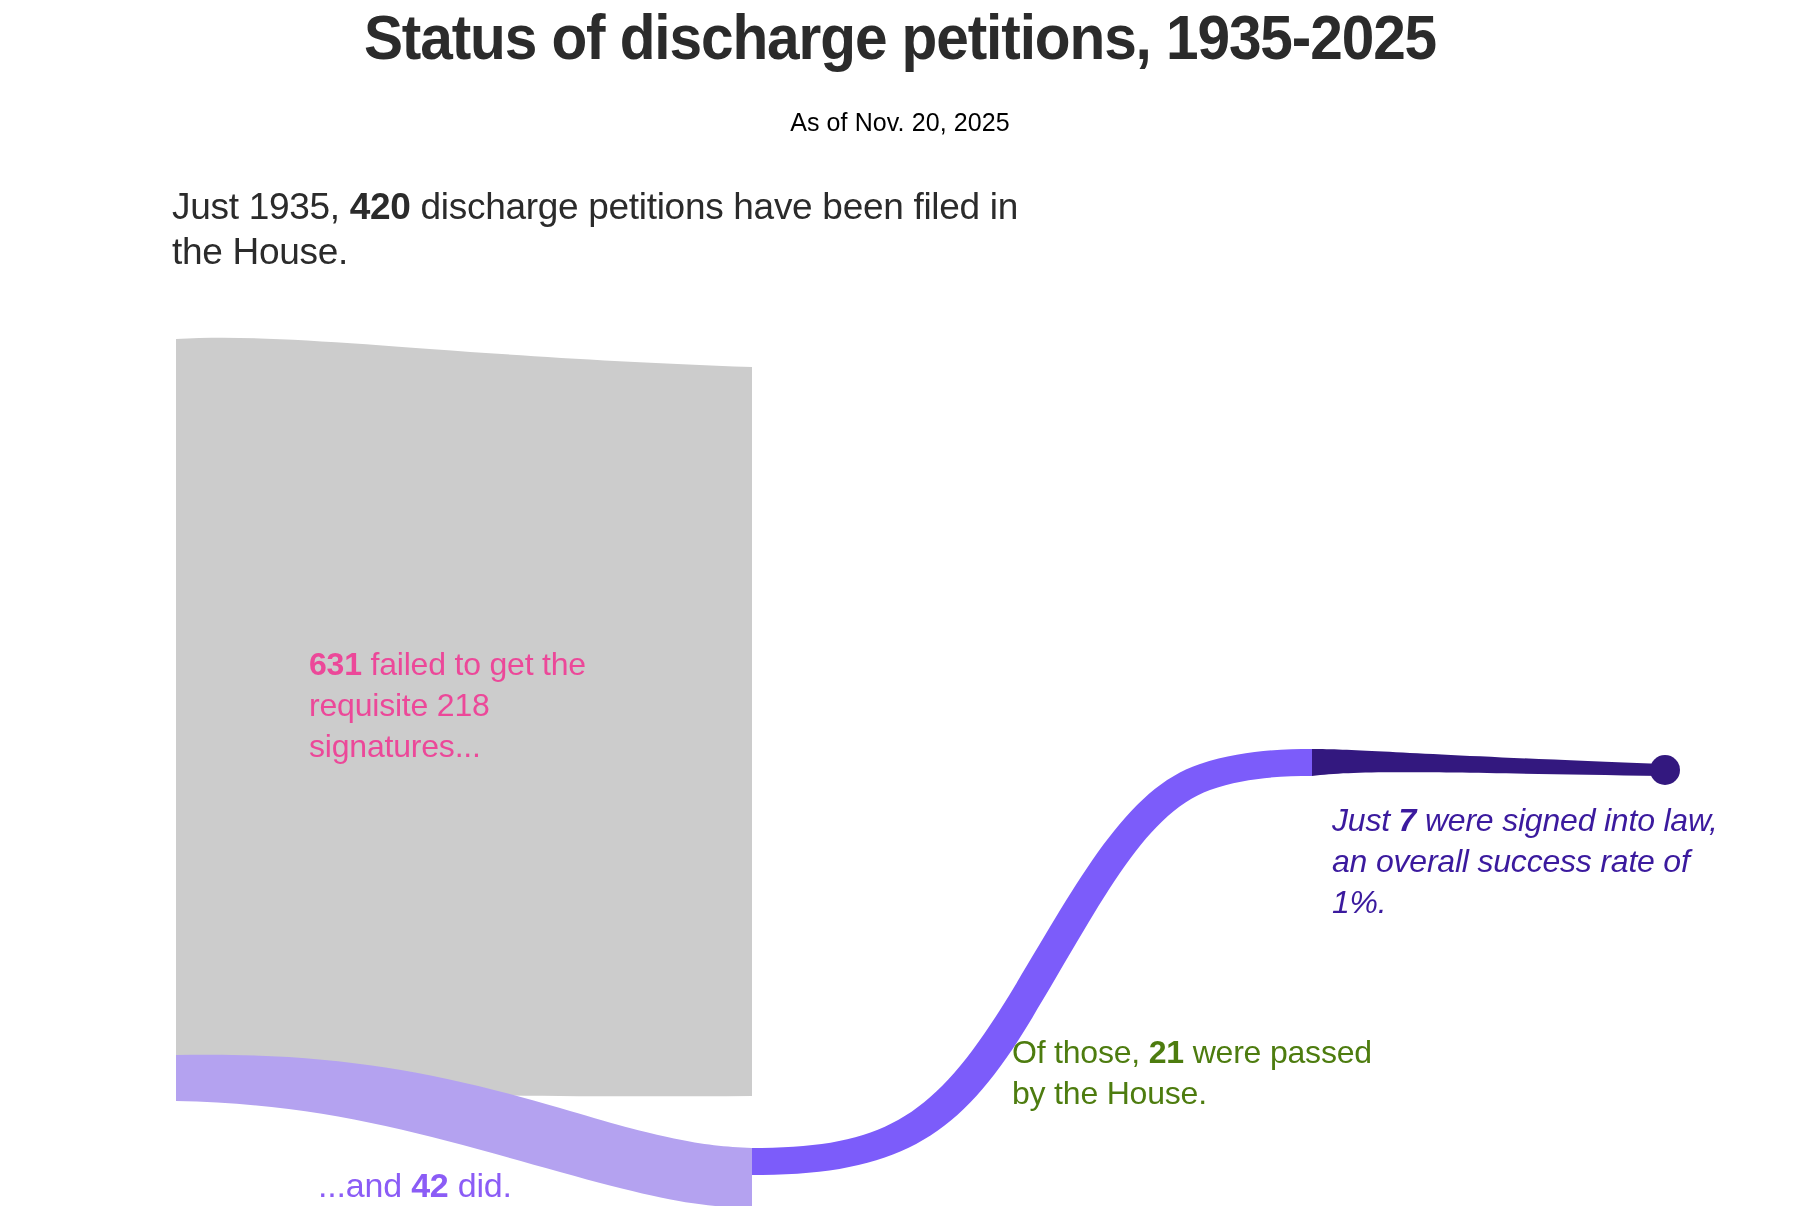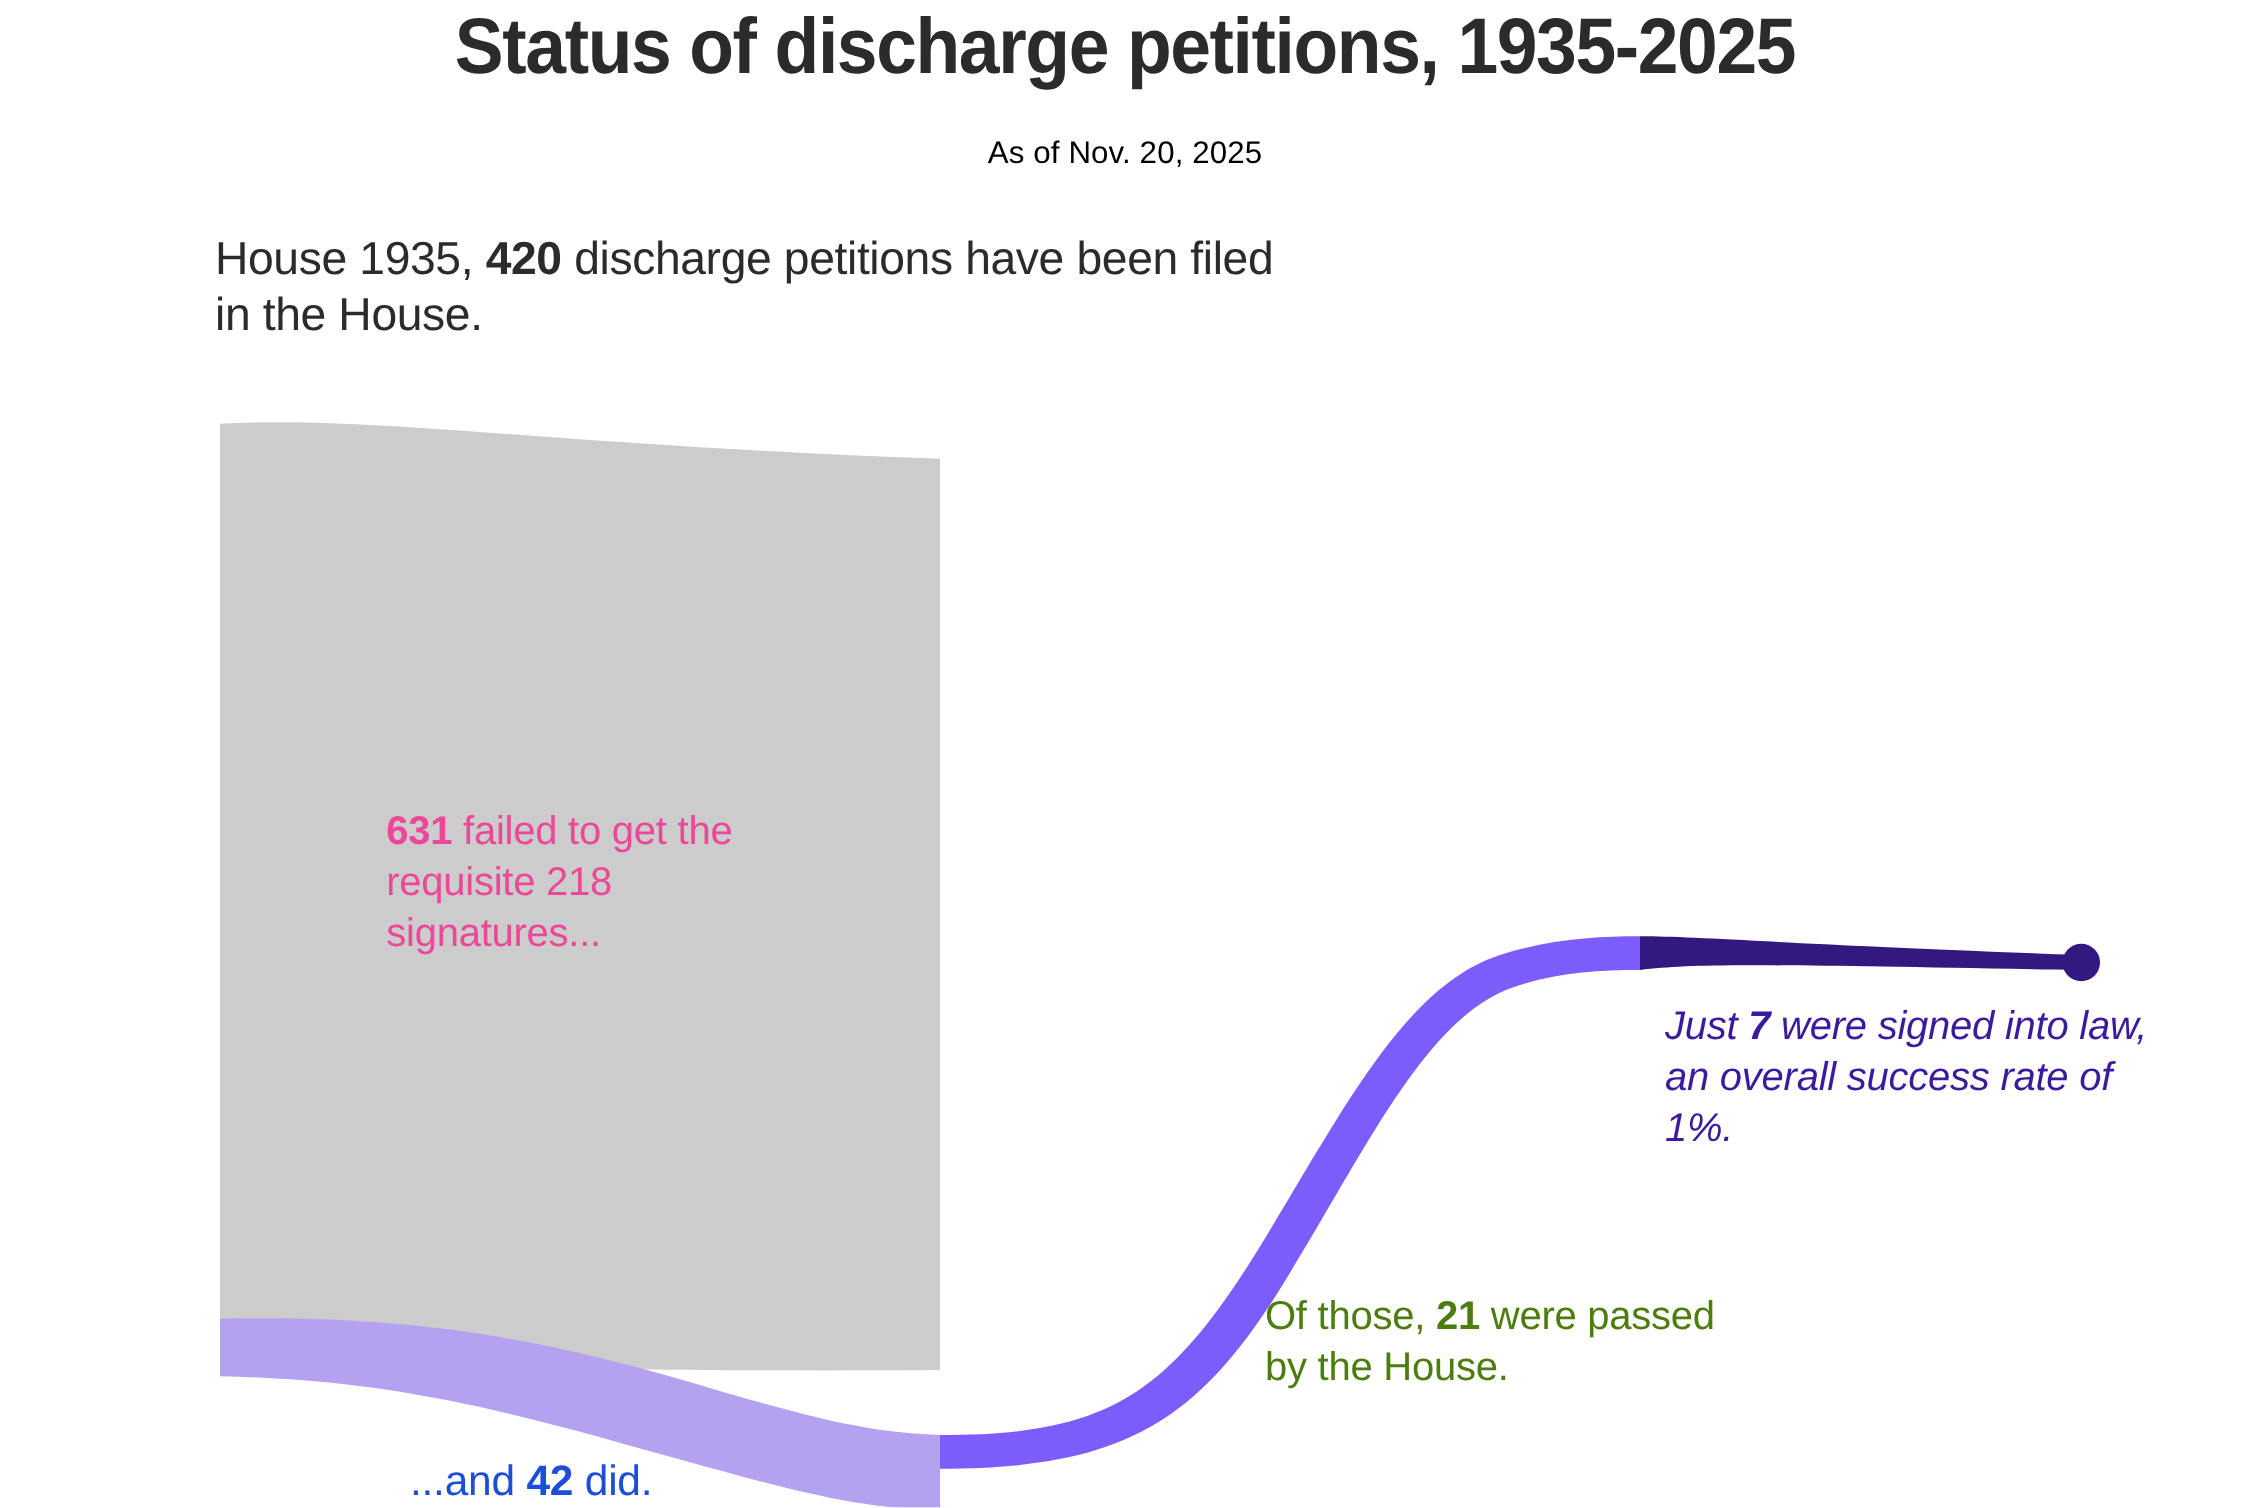--- a/index.html
+++ b/index.html
@@ -85,35 +85,35 @@
     width: 360px;
     color: #4d7c0f;
   }
   #label-law {
     left: 1332px; top: 800px;
     width: 400px;
     color: #3b1a9e;
     font-style: italic;
   }
   #label-did {
-    left: 328px; top: 1164px;
+    left: 318px; top: 1164px;
     font-size: 34px;
-    color: #1d4ed8;
+    color: #8b5cf6;
     white-space: nowrap;
   }
 </style>
 </head>
 <body>
 
 <div id="stage">
 
   <div id="title">Status of discharge petitions, 1935-2025</div>
   <div id="subtitle">As of Nov. 20, 2025</div>
 
-  <div id="intro"><span>House 1935, </span><b>420</b><span> discharge petitions have been filed in the House.</span></div>
+  <div id="intro"><span>Just 1935, </span><b>420</b><span> discharge petitions have been filed in the House.</span></div>
 
   <svg id="flow" viewBox="0 0 1800 1206">
 
     <path fill="#cccccc" d="M 176 339
              C 300 332, 440 356, 752 367
              L 752 1096
              C 440 1098, 300 1090, 176 1086
              Z"></path>
 
     <path fill="#b4a2f0" d="M 176 1055

